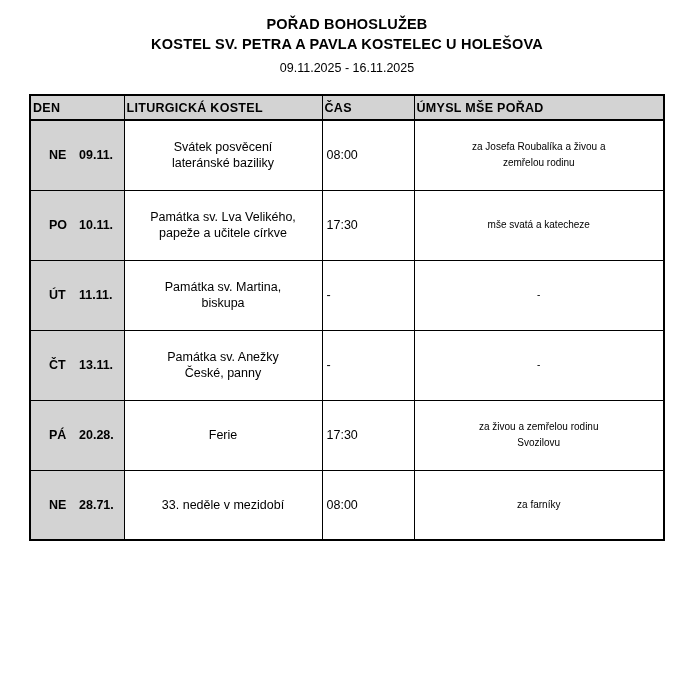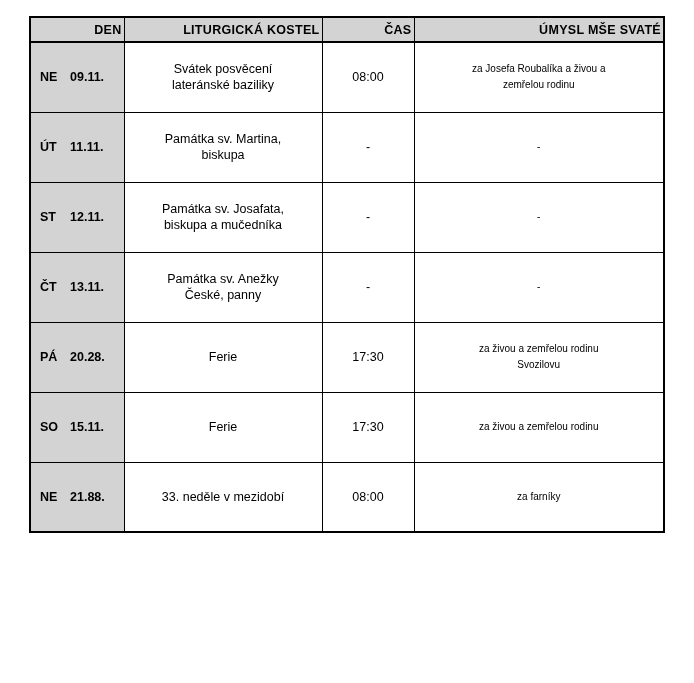--- a/index.html
+++ b/index.html
@@ -53,130 +53,129 @@
   }
   table.schedule th,
   table.schedule td {
     border: 1px solid #000;
     vertical-align: middle;
   }
   table.schedule thead th {
     background: #d3d3d3;
     font-size: 12.5px;
     font-weight: bold;
-    text-align: right;
+    text-align: left;
     height: 21px;
     padding: 1px 2px;
     letter-spacing: 0.3px;
     border-bottom: 2px solid #000;
   }
   col.c-den    { width: 94px; }
   col.c-osl    { width: 198px; }
   col.c-cas    { width: 92px; }
   col.c-umysl  { width: 250px; }
 
   table.schedule tbody tr {
     height: 70px;
   }
   td.day {
     background: #d3d3d3;
     font-size: 12.5px;
     font-weight: bold;
-    padding-left: 9px;
+    padding-left: 18px;
     text-align: left;
     white-space: nowrap;
     border-right: 2px solid #000;
   }
   td.day .dow {
     display: inline-block;
     min-width: 22px;
   }
   td.day .date {
     display: inline-block;
     padding-left: 8px;
   }
   td.celebration {
     font-size: 12.5px;
     text-align: center;
     padding: 10px 8px;
     line-height: 16px;
   }
   td.time {
     font-size: 12.5px;
-    text-align: center;
+    text-align: left;
     padding: 2px 4px;
   }
   td.intention {
     font-size: 10px;
     text-align: center;
     padding: 2px 10px;
     line-height: 16px;
   }
 </style>
 </head>
 <body>
 
 <div class="page">
 
+  <div class="header">
+    <div class="line1">POŘAD BOHOSLUŽEB</div>
+    <div class="line2">KOSTEL SV. PETRA A PAVLA KOSTELEC U HOLEŠOVA</div>
+    <div class="line3">09.11.2025 - 16.11.2025</div>
+  </div>
 
   <div class="table-wrap">
     <table class="schedule">
       <colgroup>
         <col class="c-den">
         <col class="c-osl">
         <col class="c-cas">
         <col class="c-umysl">
       </colgroup>
       <thead>
         <tr>
           <th>DEN</th>
           <th>LITURGICKÁ KOSTEL</th>
           <th>ČAS</th>
-          <th>ÚMYSL MŠE SVATÉ</th>
+          <th>ÚMYSL MŠE POŘAD</th>
         </tr>
       </thead>
       <tbody id="schedule-body">
           <tr>
             <td class="day"><span class="dow">NE</span><span class="date">09.11.</span></td>
             <td class="celebration">Svátek posvěcení<br>lateránské baziliky</td>
             <td class="time">08:00</td>
             <td class="intention">za Josefa Roubalíka a živou a<br>zemřelou rodinu</td>
           </tr>
           <tr>
+            <td class="day"><span class="dow">PO</span><span class="date">10.11.</span></td>
+            <td class="celebration">Památka sv. Lva Velikého,<br>papeže a učitele církve</td>
+            <td class="time">17:30</td>
+            <td class="intention">mše svatá a katecheze</td>
+          </tr>
+          <tr>
             <td class="day"><span class="dow">ÚT</span><span class="date">11.11.</span></td>
             <td class="celebration">Památka sv. Martina,<br>biskupa</td>
-            <td class="time">-</td>
-            <td class="intention">-</td>
-          </tr>
-          <tr>
-            <td class="day"><span class="dow">ST</span><span class="date">12.11.</span></td>
-            <td class="celebration">Památka sv. Josafata,<br>biskupa a mučedníka</td>
             <td class="time">-</td>
             <td class="intention">-</td>
           </tr>
           <tr>
             <td class="day"><span class="dow">ČT</span><span class="date">13.11.</span></td>
             <td class="celebration">Památka sv. Anežky<br>České, panny</td>
             <td class="time">-</td>
             <td class="intention">-</td>
           </tr>
           <tr>
             <td class="day"><span class="dow">PÁ</span><span class="date">20.28.</span></td>
             <td class="celebration">Ferie</td>
             <td class="time">17:30</td>
             <td class="intention">za živou a zemřelou rodinu<br>Svozilovu</td>
           </tr>
           <tr>
-            <td class="day"><span class="dow">SO</span><span class="date">15.11.</span></td>
-            <td class="celebration">Ferie</td>
-            <td class="time">17:30</td>
-            <td class="intention">za živou a zemřelou rodinu</td>
-          </tr>
-          <tr>
-            <td class="day"><span class="dow">NE</span><span class="date">21.88.</span></td>
+            <td class="day"><span class="dow">NE</span><span class="date">28.71.</span></td>
             <td class="celebration">33. neděle v mezidobí</td>
             <td class="time">08:00</td>
             <td class="intention">za farníky</td>
           </tr>
         </tbody>
     </table>
   </div>
 
 </div>
 

